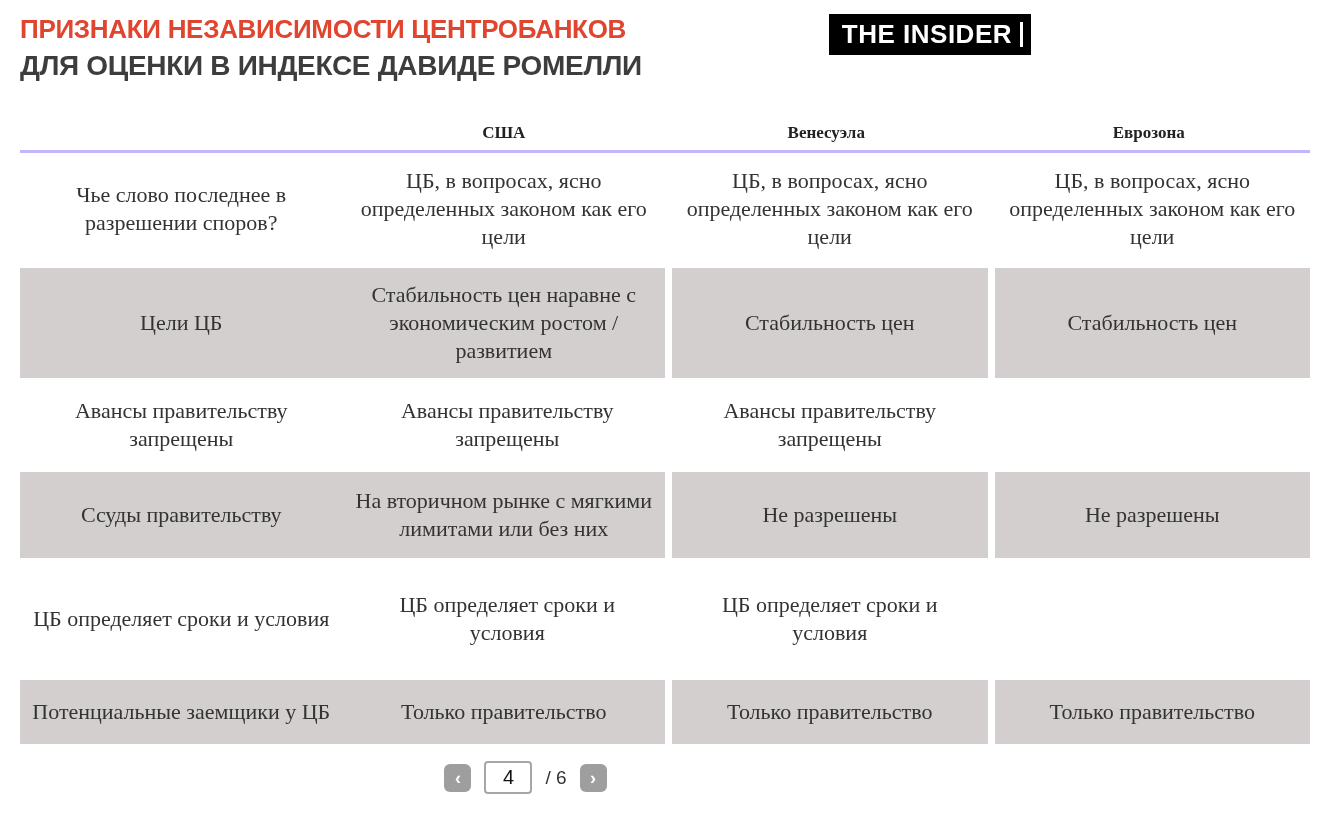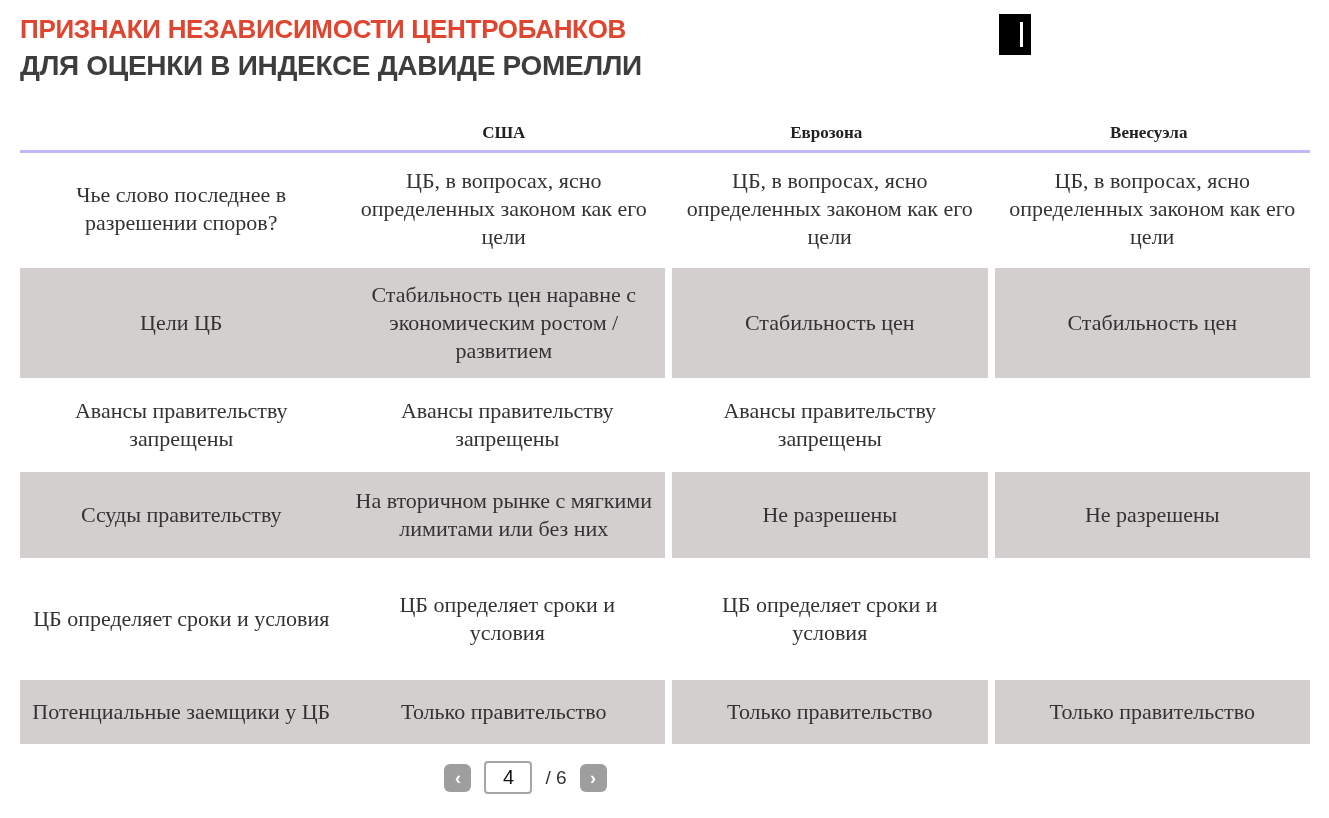--- a/index.html
+++ b/index.html
@@ -117,30 +117,31 @@
 </style>
 </head>
 <body>
 
 <div class="page">
 
   <div class="hdr">
     <div class="title">ПРИЗНАКИ НЕЗАВИСИМОСТИ ЦЕНТРОБАНКОВ</div>
     <div class="subtitle">ДЛЯ ОЦЕНКИ В ИНДЕКСЕ ДАВИДЕ РОМЕЛЛИ</div>
     <div class="logo">
+      <span>THE INSIDER</span>
       <span class="logo-cursor"></span>
     </div>
   </div>
 
   <div class="tbl">
     <div class="row thead">
       <div class="cell col-head"></div>
       <div class="cell col-head">США</div>
+      <div class="cell col-head">Венесуэла</div>
       <div class="cell col-head">Еврозона</div>
-      <div class="cell col-head">Венесуэла</div>
     </div>
     <div class="tbody" id="table-body">
         <div class="row">
           <div class="cell">Чье слово последнее в разрешении споров?</div>
           <div class="cell">ЦБ, в вопросах, ясно определенных законом как его цели</div>
           <div class="cell divided">ЦБ, в вопросах, ясно определенных законом как его цели</div>
           <div class="cell divided">ЦБ, в вопросах, ясно определенных законом как его цели</div>
         </div>
         <div class="row shaded">
           <div class="cell">Цели ЦБ</div>

